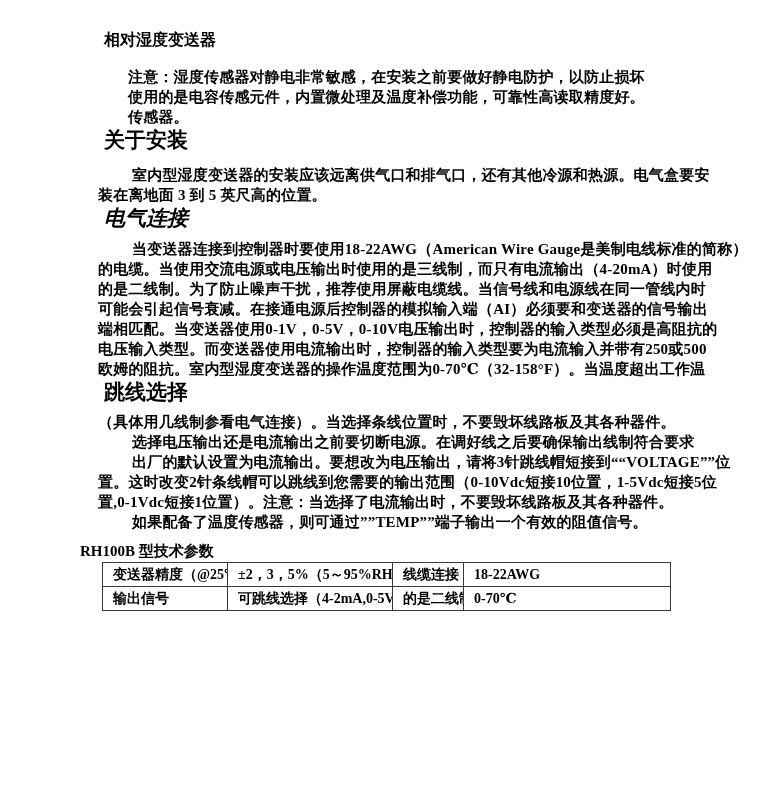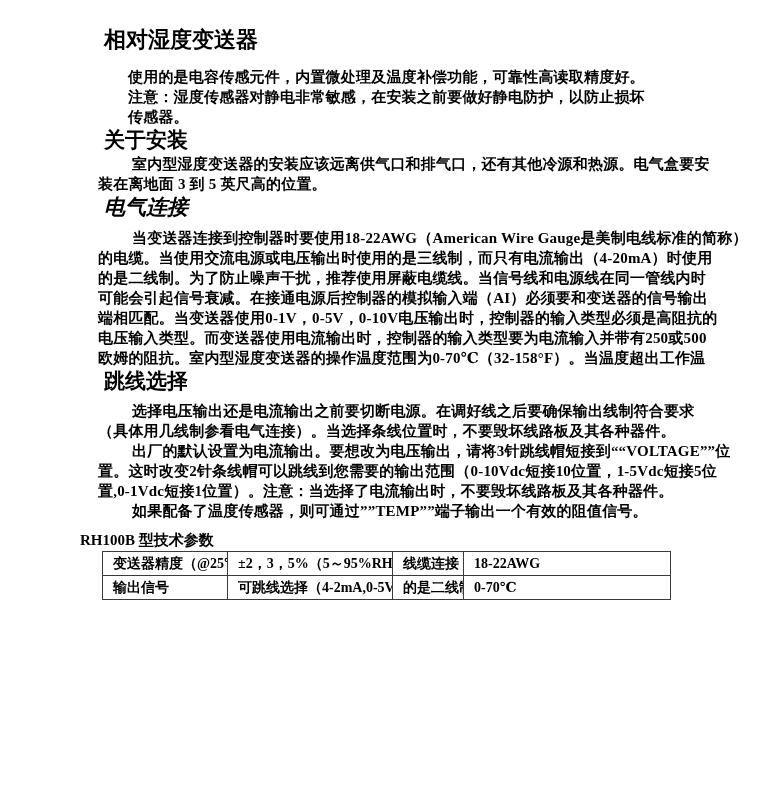--- a/index.html
+++ b/index.html
@@ -19,40 +19,40 @@
     box-sizing: border-box;
   }
   .content {
     position: absolute;
     left: 98px;
     top: 0;
     width: 592px;
   }
   h1.doc-title {
     margin: 26px 0 0 6px;
-    font-size: 22px;
+    font-size: 16px;
     line-height: 28px;
     font-weight: bold;
   }
   h2.sec-heading {
     font-size: 21px;
     line-height: 27px;
     font-weight: bold;
     margin: 0 0 0 6px;
   }
   .h-install  { margin-top: 6px; }
   .h-electric { margin-top: 8px; font-style: italic; }
   .h-jumper   { margin-top: 12px; }
   .para {
     margin: 0;
     font-size: 15px;
     line-height: 20px;
   }
   .p-intro    { margin-top: 13px; margin-left: 30px; }
-  .p-install  { }
+  .p-install  { margin-top: 11px; }
   .p-electric { margin-top: 7px; }
   .p-jumper   { margin-top: 6px; }
   .line {
     white-space: nowrap;
     letter-spacing: 0.2px;
   }
   .line.ind { padding-left: 34px; }
   .line.gap { }
   .table-caption {
     margin: 10px 0 0 -18px;
@@ -85,22 +85,22 @@
 </style>
 </head>
 <body>
 
 <div class="page">
   <div class="content">
 
     <h1 class="doc-title">相对湿度变送器</h1>
 
     <div class="para p-intro">
+      <div class="line">注意：湿度传感器对静电非常敏感，在安装之前要做好静电防护，以防止损坏</div>
       <div class="line">使用的是电容传感元件，内置微处理及温度补偿功能，可靠性高读取精度好。</div>
-      <div class="line">注意：湿度传感器对静电非常敏感，在安装之前要做好静电防护，以防止损坏</div>
       <div class="line">传感器。</div>
     </div>
 
     <h2 class="sec-heading h-install">关于安装</h2>
     <div class="para p-install">
       <div class="line ind">室内型湿度变送器的安装应该远离供气口和排气口，还有其他冷源和热源。电气盒要安</div>
       <div class="line">装在离地面 3 到 5 英尺高的位置。</div>
     </div>
 
     <h2 class="sec-heading h-electric">电气连接</h2>
@@ -109,22 +109,22 @@
       <div class="line">的电缆。当使用交流电源或电压输出时使用的是三线制，而只有电流输出（4-20mA）时使用</div>
       <div class="line">的是二线制。为了防止噪声干扰，推荐使用屏蔽电缆线。当信号线和电源线在同一管线内时</div>
       <div class="line">可能会引起信号衰减。在接通电源后控制器的模拟输入端（AI）必须要和变送器的信号输出</div>
       <div class="line">端相匹配。当变送器使用0-1V，0-5V，0-10V电压输出时，控制器的输入类型必须是高阻抗的</div>
       <div class="line">电压输入类型。而变送器使用电流输出时，控制器的输入类型要为电流输入并带有250或500</div>
       <div class="line">欧姆的阻抗。室内型湿度变送器的操作温度范围为0-70℃（32-158°F）。当温度超出工作温</div>
     </div>
 
     <h2 class="sec-heading h-jumper">跳线选择</h2>
     <div class="para p-jumper">
+      <div class="line">（具体用几线制参看电气连接）。当选择条线位置时，不要毁坏线路板及其各种器件。</div>
       <div class="line ind">选择电压输出还是电流输出之前要切断电源。在调好线之后要确保输出线制符合要求</div>
-      <div class="line">（具体用几线制参看电气连接）。当选择条线位置时，不要毁坏线路板及其各种器件。</div>
       <div class="line ind">出厂的默认设置为电流输出。要想改为电压输出，请将3针跳线帽短接到““VOLTAGE””位</div>
       <div class="line">置。这时改变2针条线帽可以跳线到您需要的输出范围（0-10Vdc短接10位置，1-5Vdc短接5位</div>
       <div class="line">置,0-1Vdc短接1位置）。注意：当选择了电流输出时，不要毁坏线路板及其各种器件。</div>
       <div class="line ind gap">如果配备了温度传感器，则可通过””TEMP””端子输出一个有效的阻值信号。</div>
     </div>
 
     <div class="table-caption">RH100B 型技术参数</div>
 
     <table class="spec">
       <colgroup>

